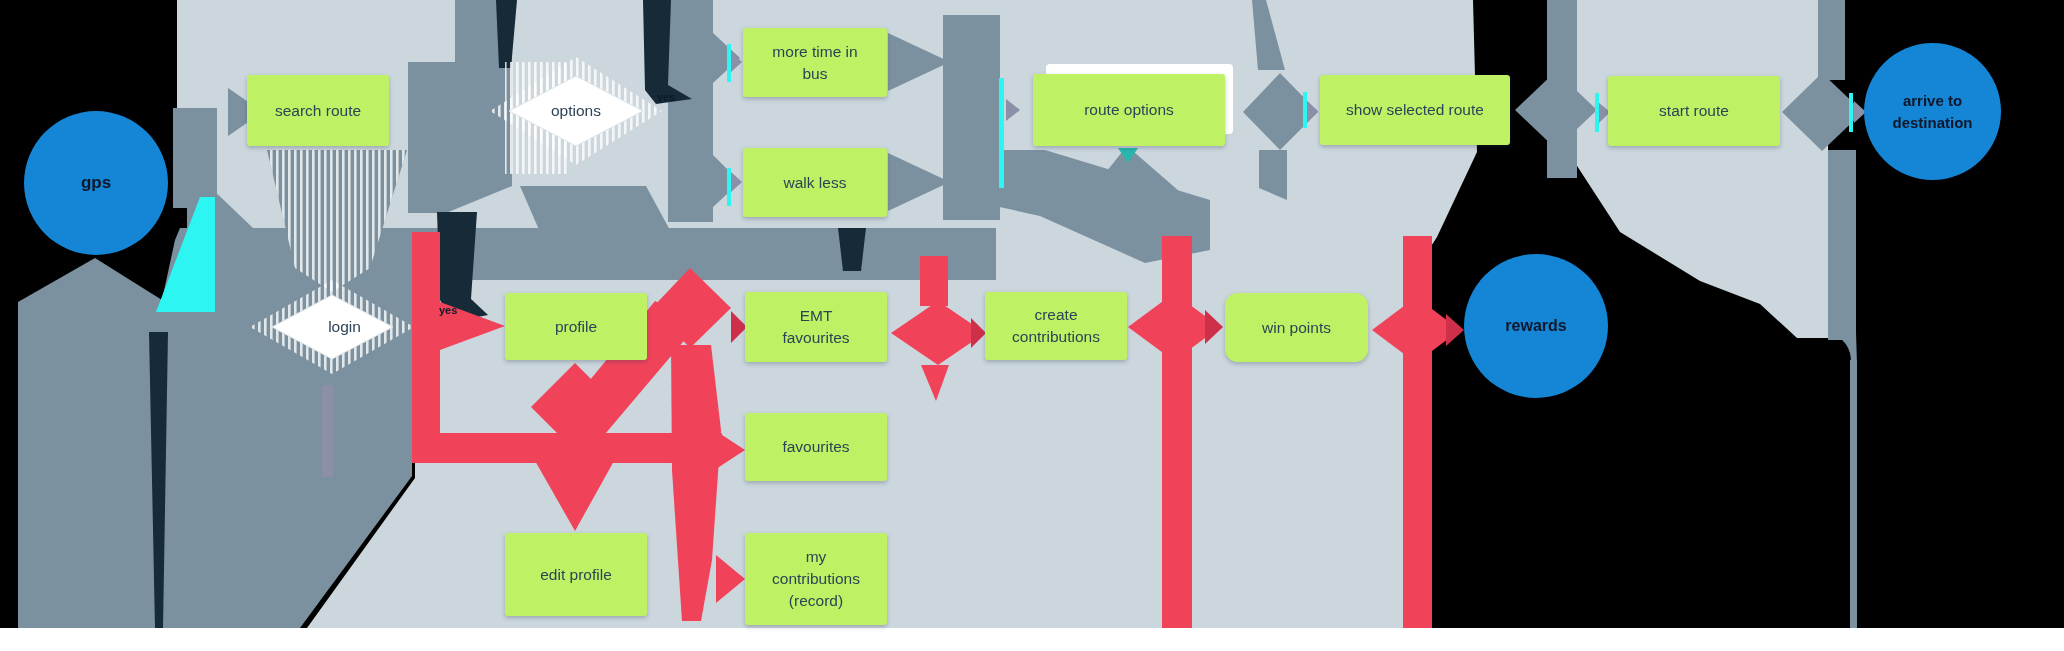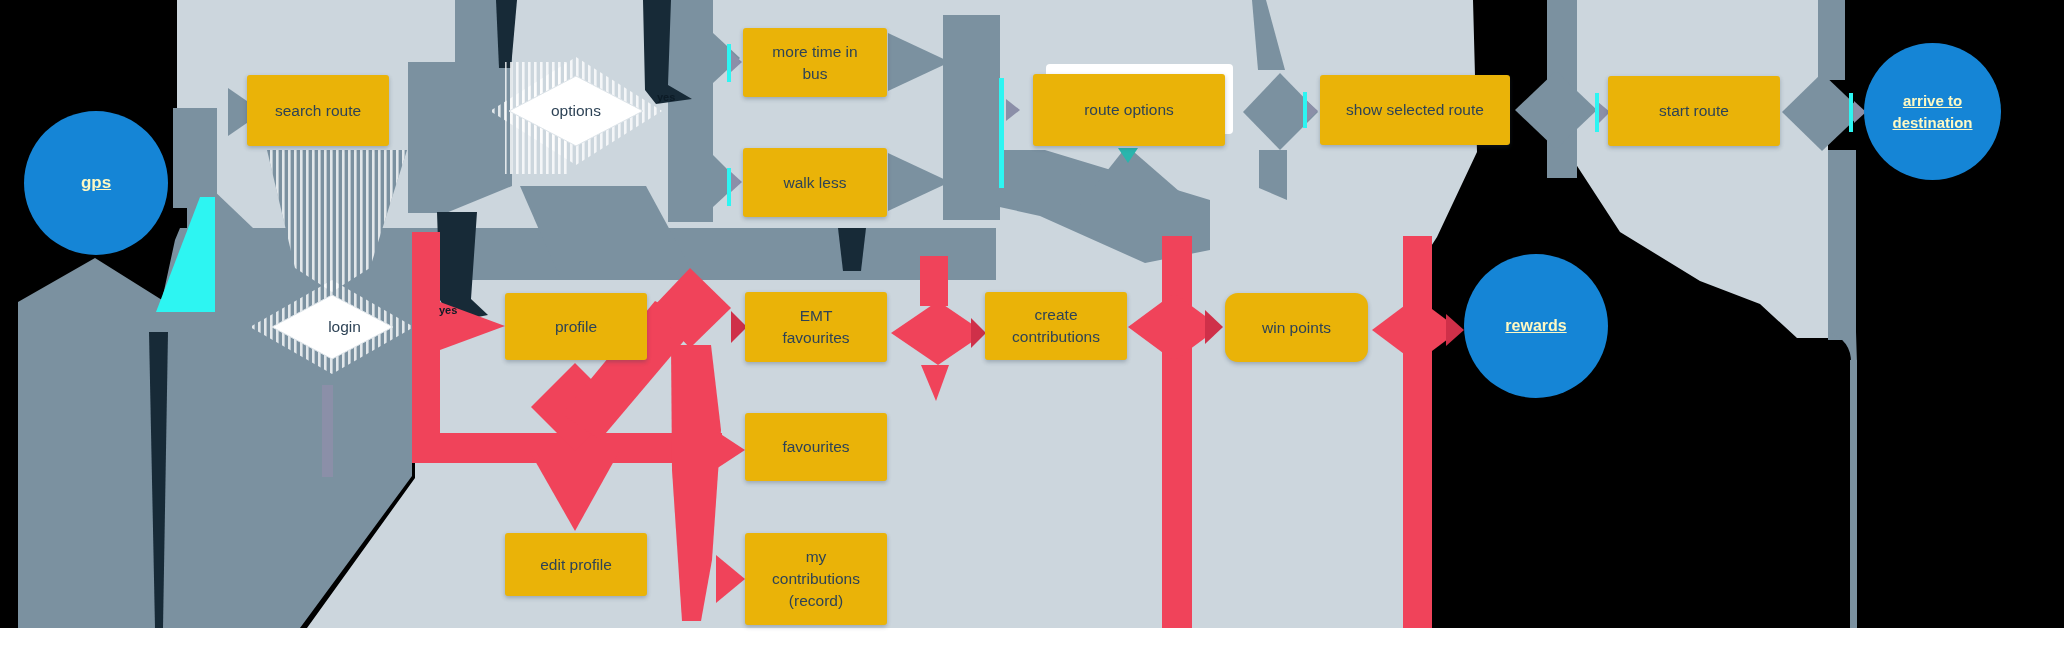--- a/index.html
+++ b/index.html
@@ -1,24 +1,24 @@
 <!DOCTYPE html>
 <html><head>
 <meta charset="utf-8">
 <style>
   html,body{margin:0;padding:0;background:#000;}
   #stage{position:relative;width:2064px;height:651px;background:#000;overflow:hidden;
          font-family:"Liberation Sans",sans-serif;}
   #arrows{position:absolute;left:0;top:0;}
   .node{position:absolute;display:flex;align-items:center;justify-content:center;
-        text-align:center;background:#eab308;border-radius:3px;
+        text-align:center;background:#bef264;border-radius:3px;
         box-shadow:0 2px 4px rgba(40,60,80,.30);
         font-size:15.5px;line-height:1.42;color:#2e4356;white-space:pre-line;}
-  .circle{border-radius:50%;background:#1585d6;color:#fef9c3;font-weight:bold;
-          box-shadow:none;font-size:16px;line-height:1.45;text-decoration:underline;}
+  .circle{border-radius:50%;background:#1585d6;color:#0f172a;font-weight:bold;
+          box-shadow:none;font-size:16px;line-height:1.45;}
   .dlabel{background:transparent;box-shadow:none;border-radius:0;}
   .yes{position:absolute;font-weight:bold;font-size:11px;color:#0c1b26;
        background:transparent;box-shadow:none;}
 </style>
 </head>
 <body>
 
 <div id="stage">
 
   <svg id="arrows" width="2064" height="651" viewBox="0 0 2064 651">
@@ -142,21 +142,21 @@
   <div class="node" style="left:1033px;top:74px;width:192px;height:72px;">route options</div>
   <div class="node" style="left:1320px;top:75px;width:190px;height:70px;">show selected route</div>
   <div class="node" style="left:1608px;top:76px;width:172px;height:70px;">start route</div>
   <div class="node" style="left:505px;top:293px;width:142px;height:67px;">profile</div>
   <div class="node" style="left:745px;top:292px;width:142px;height:70px;">EMT
 favourites</div>
   <div class="node" style="left:985px;top:292px;width:142px;height:68px;">create
 contributions</div>
   <div class="node" style="left:1225px;top:293px;width:143px;height:69px;border-radius:13px;">win points</div>
   <div class="node" style="left:745px;top:413px;width:142px;height:68px;">favourites</div>
-  <div class="node" style="left:505px;top:533px;width:142px;height:63px;">edit profile</div>
+  <div class="node" style="left:505px;top:533px;width:142px;height:83px;">edit profile</div>
   <div class="node" style="left:745px;top:533px;width:142px;height:92px;">my
 contributions
 (record)</div>
 
   <div class="node circle" style="left:24px;top:111px;width:144px;height:144px;font-size:17px;">gps</div>
   <div class="node circle" style="left:1464px;top:254px;width:144px;height:144px;">rewards</div>
   <div class="node circle" style="left:1864px;top:43px;width:137px;height:137px;font-size:15px;">arrive to
 destination</div>
 
   <div class="node dlabel" style="left:509px;top:97px;width:134px;height:28px;">options</div>

